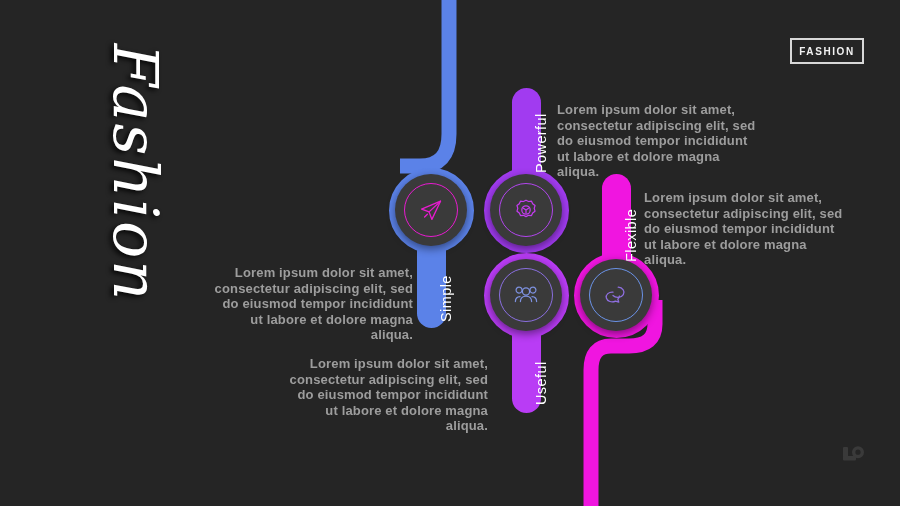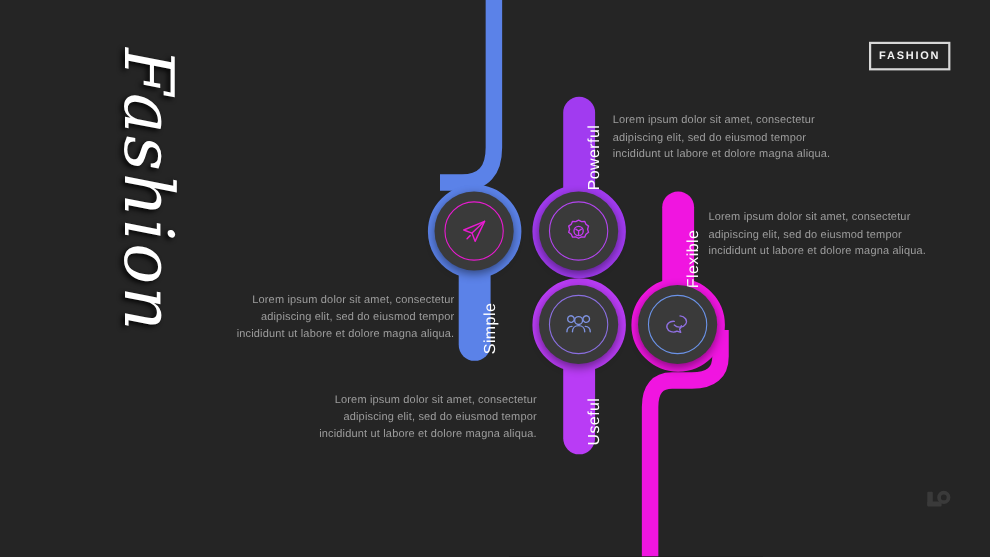--- a/index.html
+++ b/index.html
@@ -41,24 +41,25 @@
     text-align:center;
     text-shadow:2px 3px 5px rgba(0,0,0,.85);
     pointer-events:none;
     user-select:none;
   }
 
   
   .para{
     position:absolute;
     color:#9d9d9d;
-    font-size:10px;
+    font-size:13px;
     line-height:15.5px;
     width:200px;
     letter-spacing:.15px;
+    font-weight:bold;
   }
   .para.right{text-align:right;}
 
   
   .pipe{position:absolute;}
 
   
   .ring{
     position:absolute;
     border-radius:50%;

